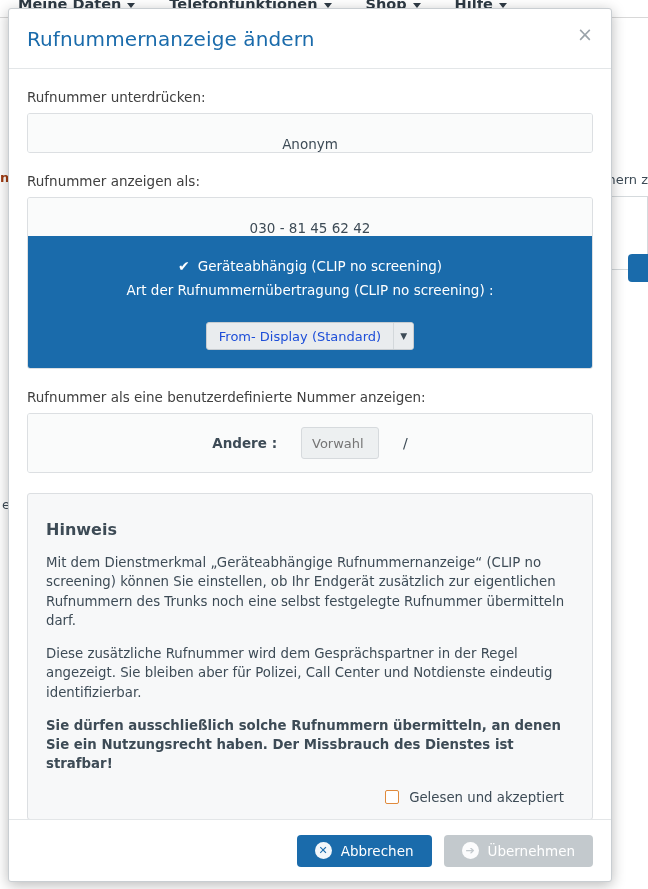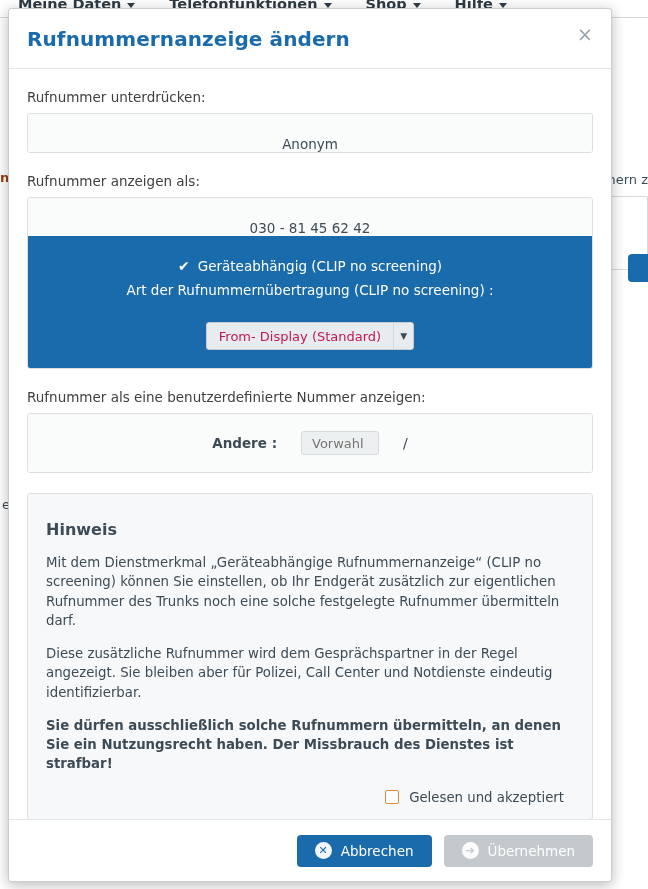--- a/index.html
+++ b/index.html
@@ -66,21 +66,21 @@
     display: flex; flex-direction: column;
   }
   .modal-header {
     position: relative;
     height: 60px;
     flex: 0 0 60px;
     border-bottom: 1px solid #e3e6e8;
     display: flex; align-items: center;
   }
   .modal-title {
-    font-size: 20px; font-weight: bold; color: #1a6bab;
+    font-size: 20px; font-weight: normal; color: #1a6bab;
     padding-left: 18px; letter-spacing: 0.1px;
   }
   .modal-close {
     position: absolute; right: 14px; top: 14px;
     font-size: 19px; color: #9aa3aa; cursor: pointer;
     line-height: 1; padding: 2px 4px;
   }
   .modal-body {
     flex: 1 1 auto;
     padding: 20px 18px 8px 18px;
@@ -120,39 +120,39 @@
   }
   .select-wrap {
     display: inline-flex; align-items: stretch;
     background: #e9ecee;
     border: 1px solid #c7ccd0;
     border-radius: 3px;
     overflow: hidden;
     height: 28px;
   }
   .select-text {
-    font-size: 13px; color: #be185d;
+    font-size: 13px; color: #1d4ed8;
     padding: 1px 12px; display: flex; align-items: center;
     white-space: nowrap;
   }
   .select-arrow {
     width: 20px; background: #e9ecee;
     display: flex; align-items: center; justify-content: center;
     border-left: 1px solid #d3d8db;
     font-size: 9px; color: #3d4b56;
   }
   .custom-row {
     height: 58px;
     display: flex; align-items: center; justify-content: center;
     gap: 24px;
     background: #fafbfb;
   }
   .custom-label { font-size: 13.5px; color: #3d4b56; font-weight: bold; }
   .inp {
-    height: 24px; border: 1px solid #d6dadd; border-radius: 3px;
+    height: 32px; border: 1px solid #d6dadd; border-radius: 3px;
     background: #edf0f1; font-size: 13px; color: #9aa3aa;
     padding: 0 10px; font-family: inherit;
   }
   .inp-vorwahl { width: 78px; }
   .inp-tel { width: 174px; }
   .slash { color: #3d4b56; font-size: 14px; }
 
   .notice {
     border: 1px solid #dcdfe2;
     border-radius: 3px;
@@ -258,21 +258,21 @@
     <div class="option-group">
       <div class="custom-row">
         <span class="custom-label">Andere :</span>
         <input class="inp inp-vorwahl" type="text" value="" placeholder="Vorwahl" style="">
         <span class="slash">/</span>
       </div>
     </div>
 
     <div class="notice">
       <h4>Hinweis</h4>
-      <p>Mit dem Dienstmerkmal „Geräteabhängige Rufnummernanzeige“ (CLIP no screening) können Sie einstellen, ob Ihr Endgerät zusätzlich zur eigentlichen Rufnummer des Trunks noch eine solche festgelegte Rufnummer übermitteln darf.</p>
+      <p>Mit dem Dienstmerkmal „Geräteabhängige Rufnummernanzeige“ (CLIP no screening) können Sie einstellen, ob Ihr Endgerät zusätzlich zur eigentlichen Rufnummern des Trunks noch eine selbst festgelegte Rufnummer übermitteln darf.</p>
       <p>Diese zusätzliche Rufnummer wird dem Gesprächspartner in der Regel angezeigt. Sie bleiben aber für Polizei, Call Center und Notdienste eindeutig identifizierbar.</p>
       <p class="bold">Sie dürfen ausschließlich solche Rufnummern übermitteln, an denen Sie ein Nutzungsrecht haben. Der Missbrauch des Dienstes ist strafbar!</p>
       <div class="accept-row">
         <span class="accept-box"></span>
         <span class="accept-label">Gelesen und akzeptiert</span>
       </div>
     </div>
 
   </div>
 

